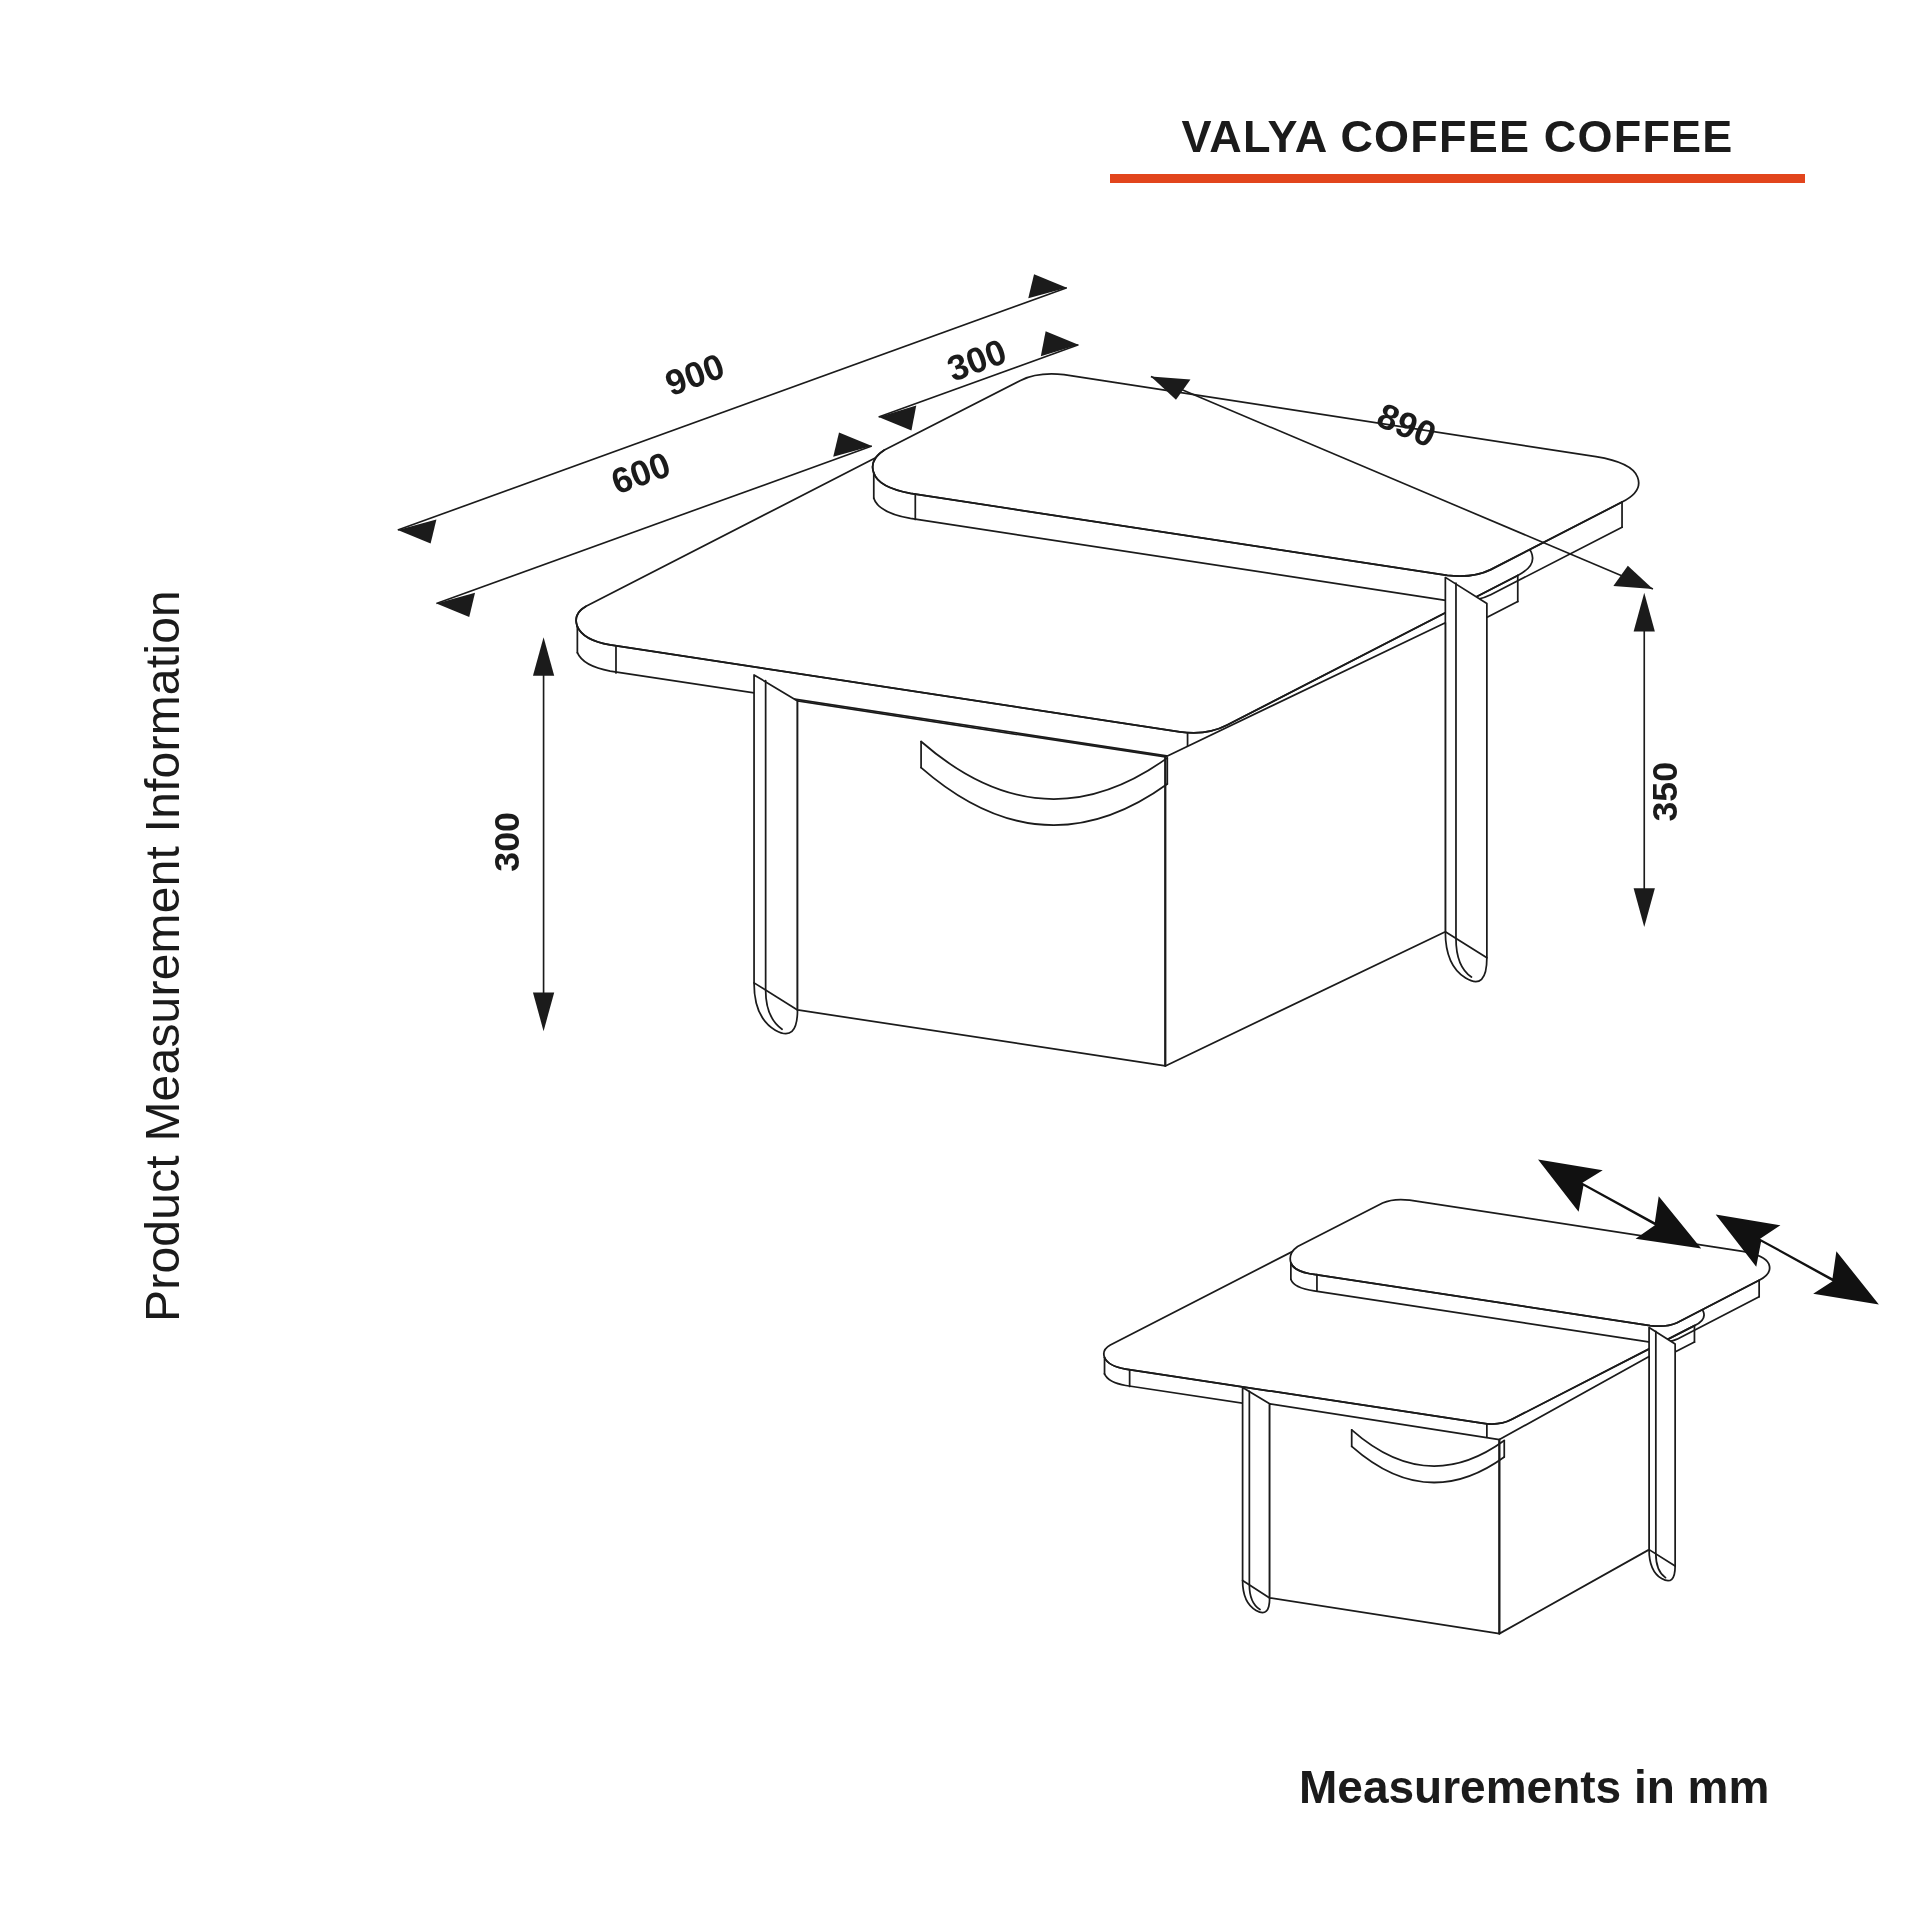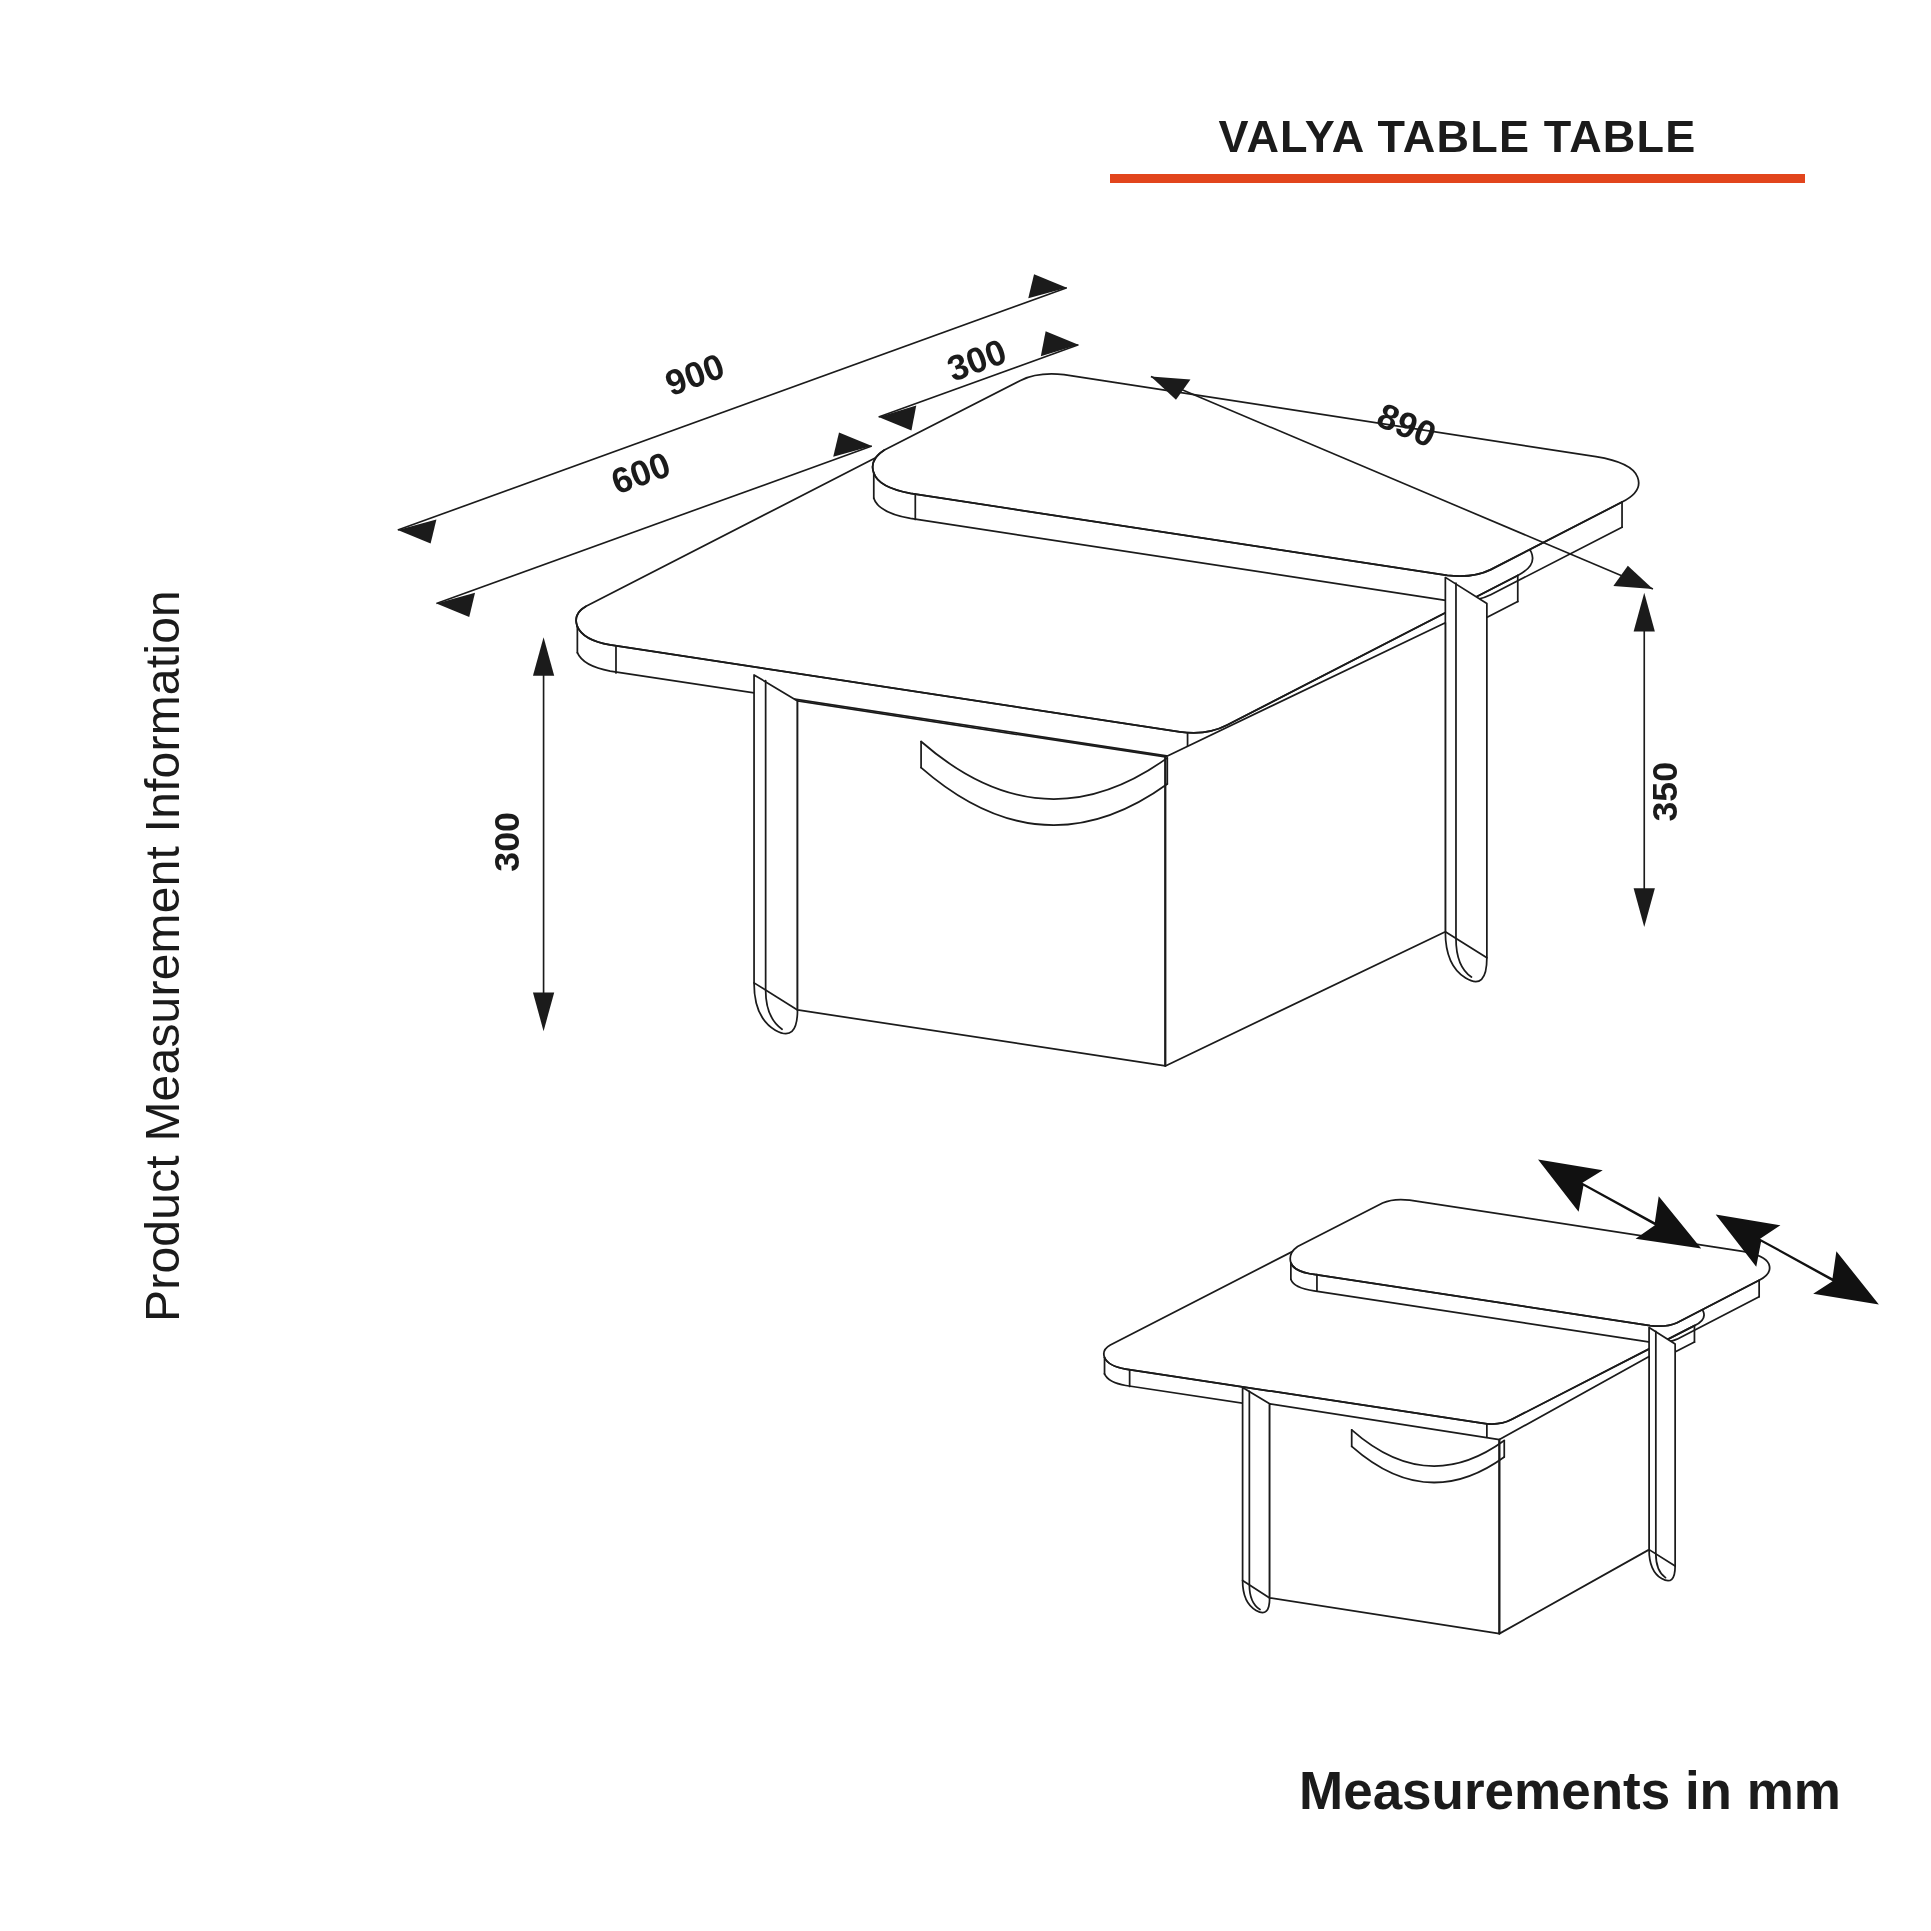--- a/index.html
+++ b/index.html
@@ -57,21 +57,21 @@
     color: #1b1b1b;
     white-space: nowrap;
     letter-spacing: 0.2px;
   }
   
   #footer-note {
     position: absolute;
     left: 1299px;
     top: 1760px;
     font-family: "Liberation Sans", sans-serif;
-    font-size: 53px;
+    font-size: 46px;
     font-weight: bold;
     color: #1b1b1b;
     white-space: nowrap;
   }
   
   #drawing {
     position: absolute;
     left: 0;
     top: 0;
   }
@@ -108,21 +108,21 @@
     font-weight: bold;
     fill: #1b1b1b;
   }
 </style>
 </head>
 <body>
 
 <div id="page">
 
   <div id="title-block">
-    <div id="product-title">VALYA TABLE TABLE</div>
+    <div id="product-title">VALYA COFFEE COFFEE</div>
     <div id="title-underline"></div>
   </div>
 
   <div id="side-caption">
     <span id="side-caption-text">Product Measurement Information</span>
   </div>
 
   <div id="footer-note">Measurements in mm</div>
 
   <svg id="drawing" width="1931" height="1931" viewBox="0 0 2000 2000">

